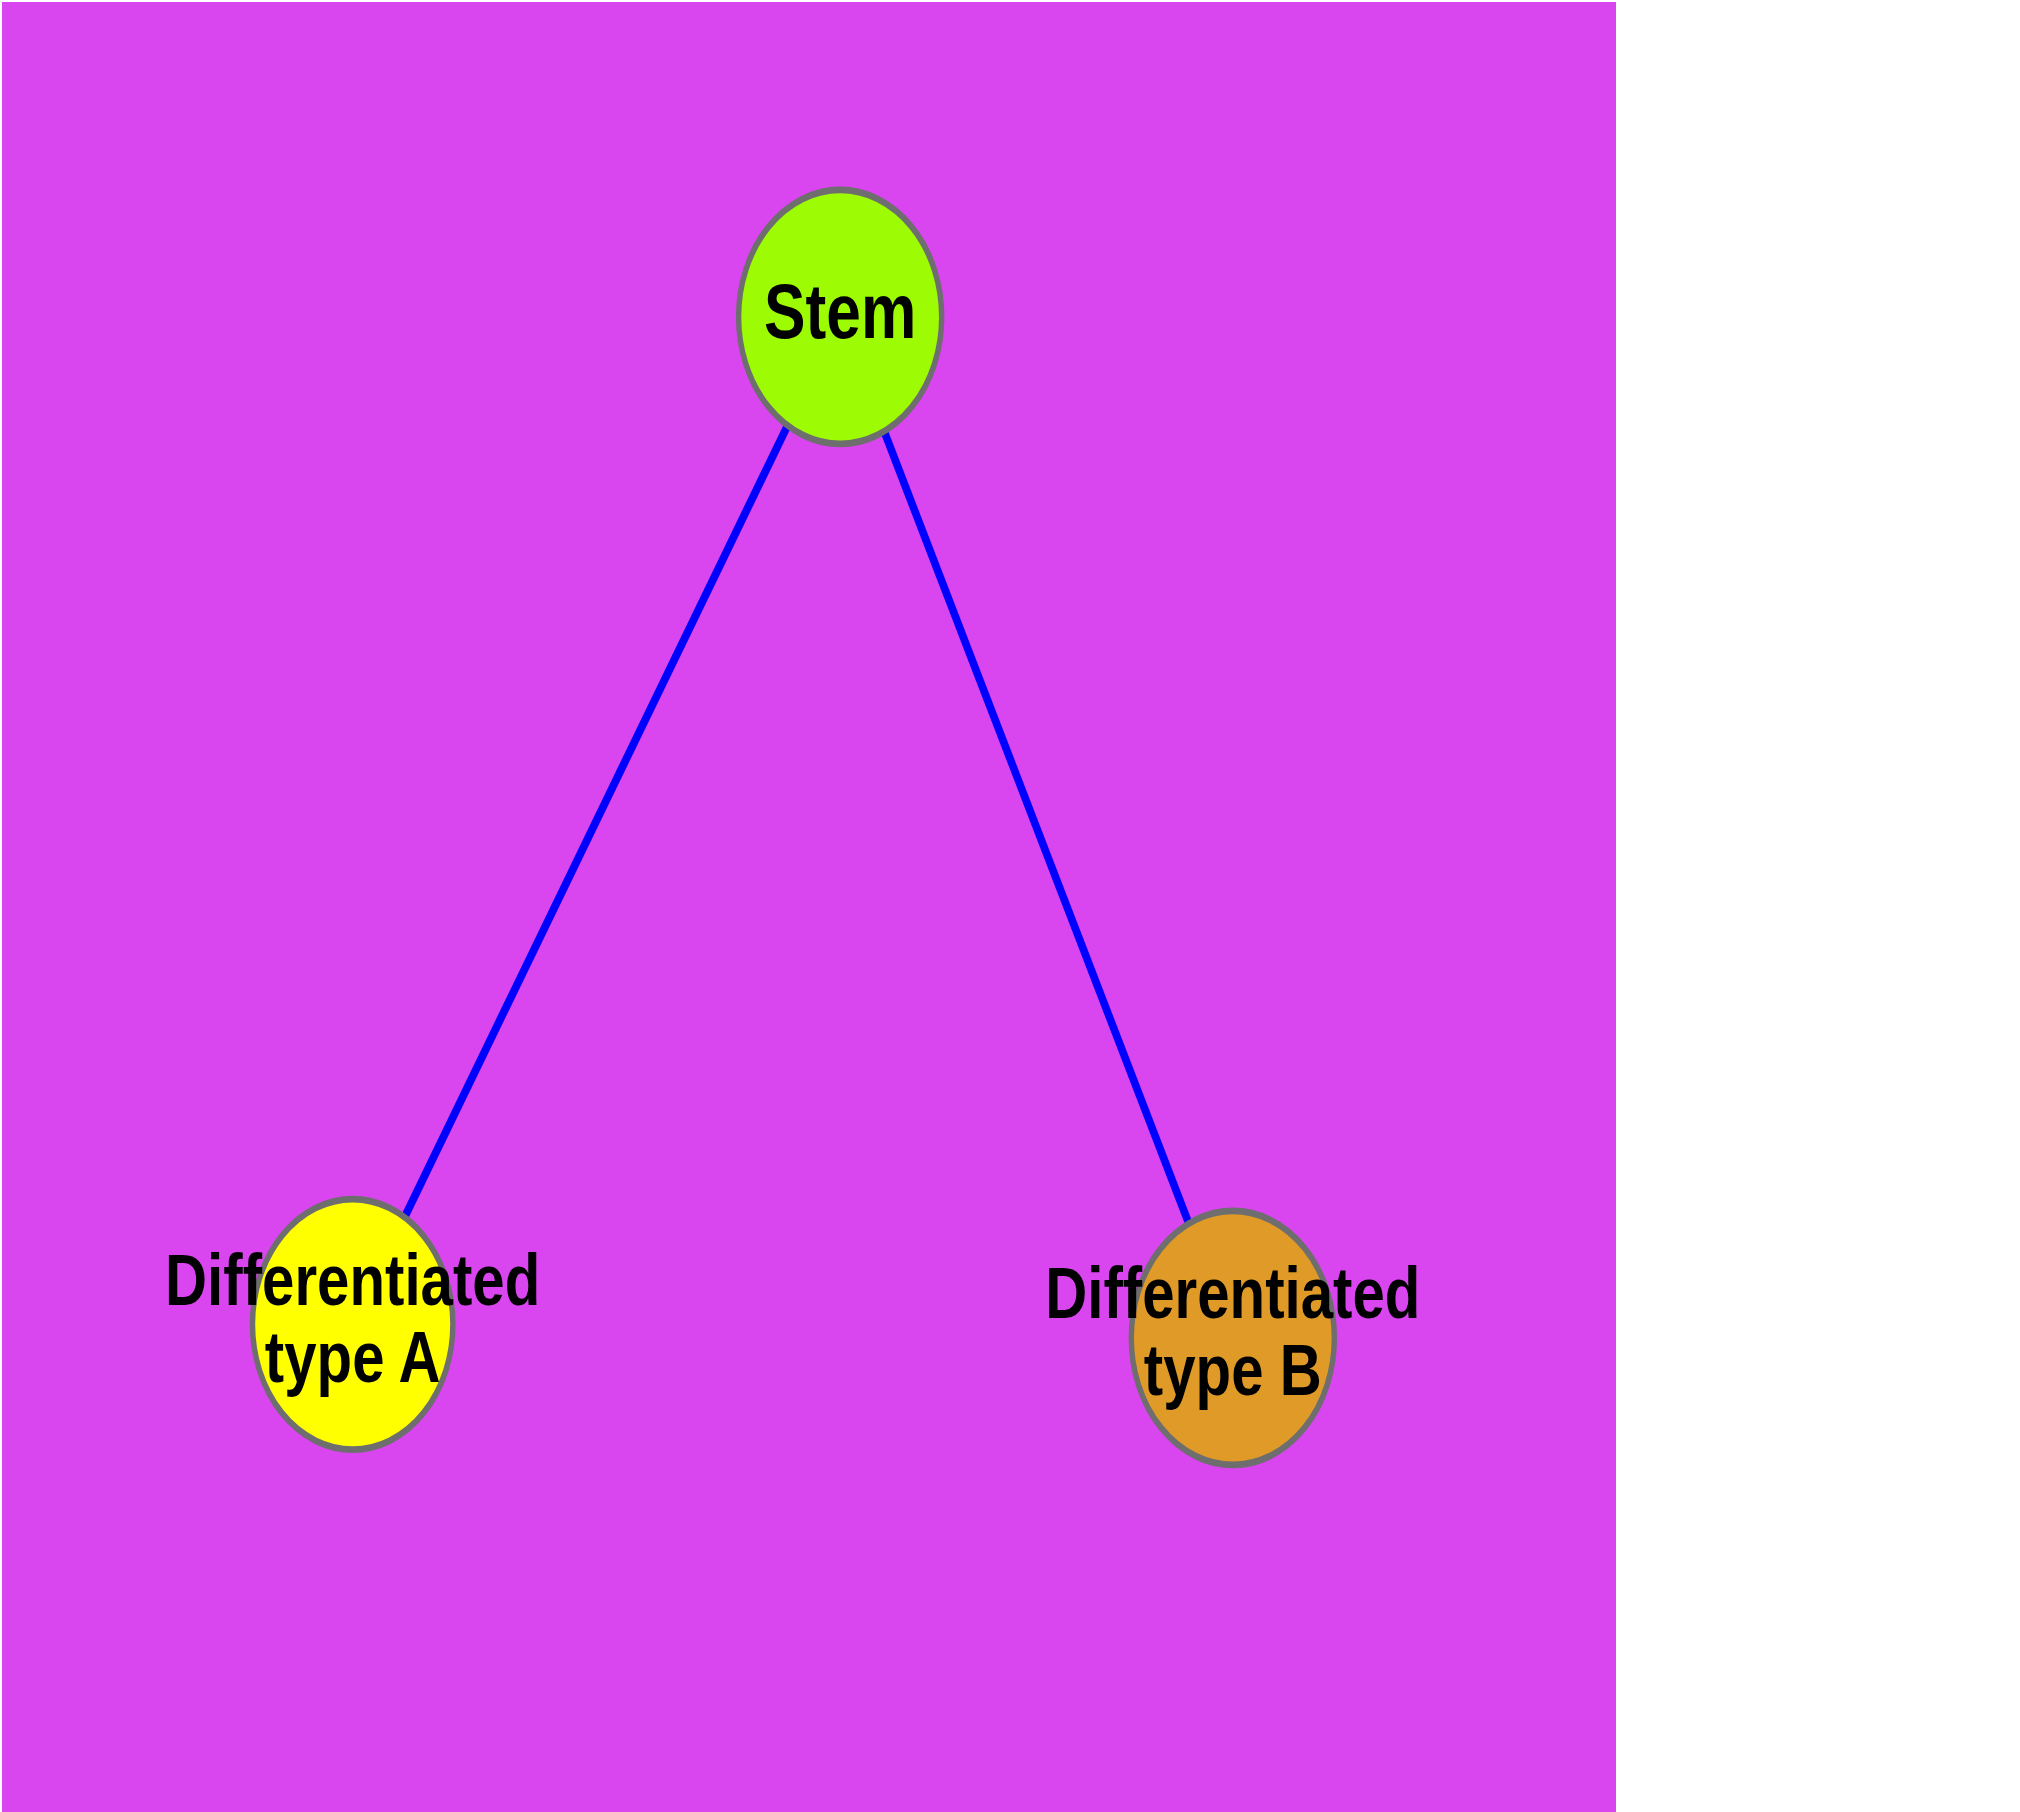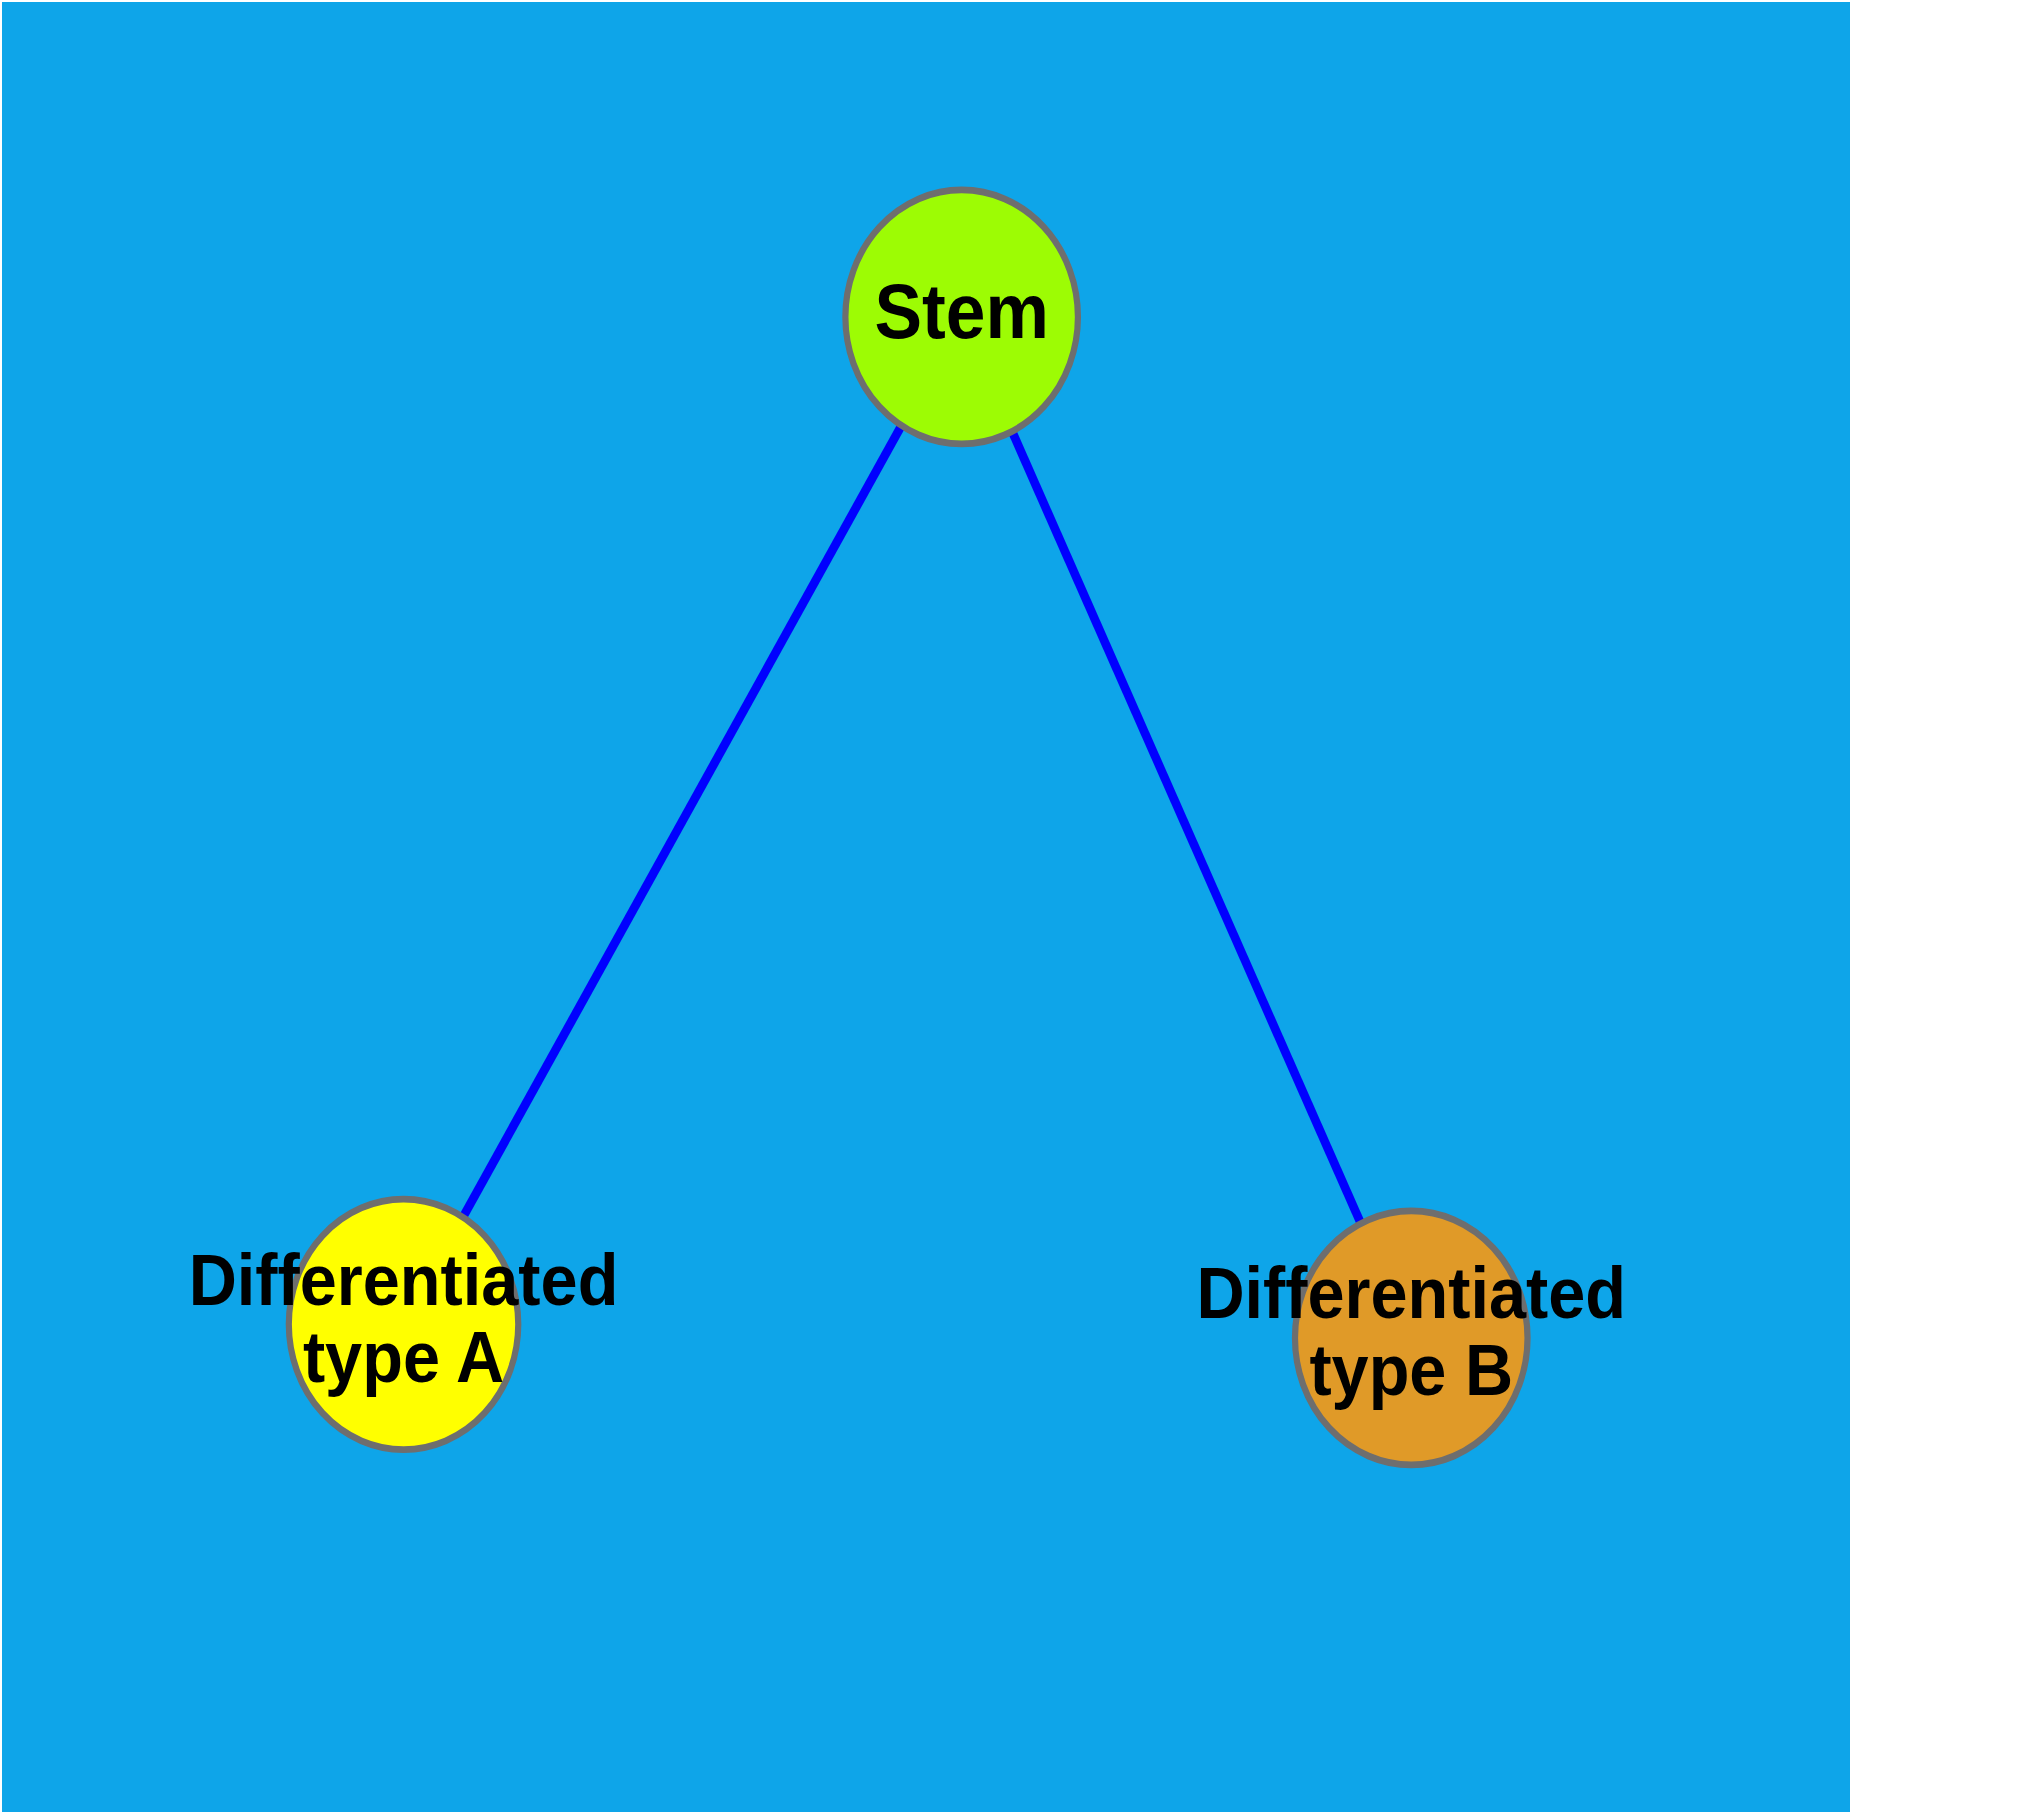--- a/index.html
+++ b/index.html
@@ -2,23 +2,23 @@
 <html style="font-size:13.6px"><head>
 <meta charset="utf-8">
 <style>
   html, body {
     margin: 0;
     padding: 0;
     background: #ffffff;
   }
   #canvas {
     position: relative;
-    width: 1850px;
+    width: 1616px;
     height: 1812px;
-    background: #0ea5e9;
+    background: #d946ef;
     border-top: 2.5px solid #ffffff;
     border-left: 2.5px solid #ffffff;
     box-sizing: border-box;
     overflow: hidden;
     font-family: "Liberation Sans", sans-serif;
   }
   #graph-svg {
     position: absolute;
     top: 0;
     left: 0;

